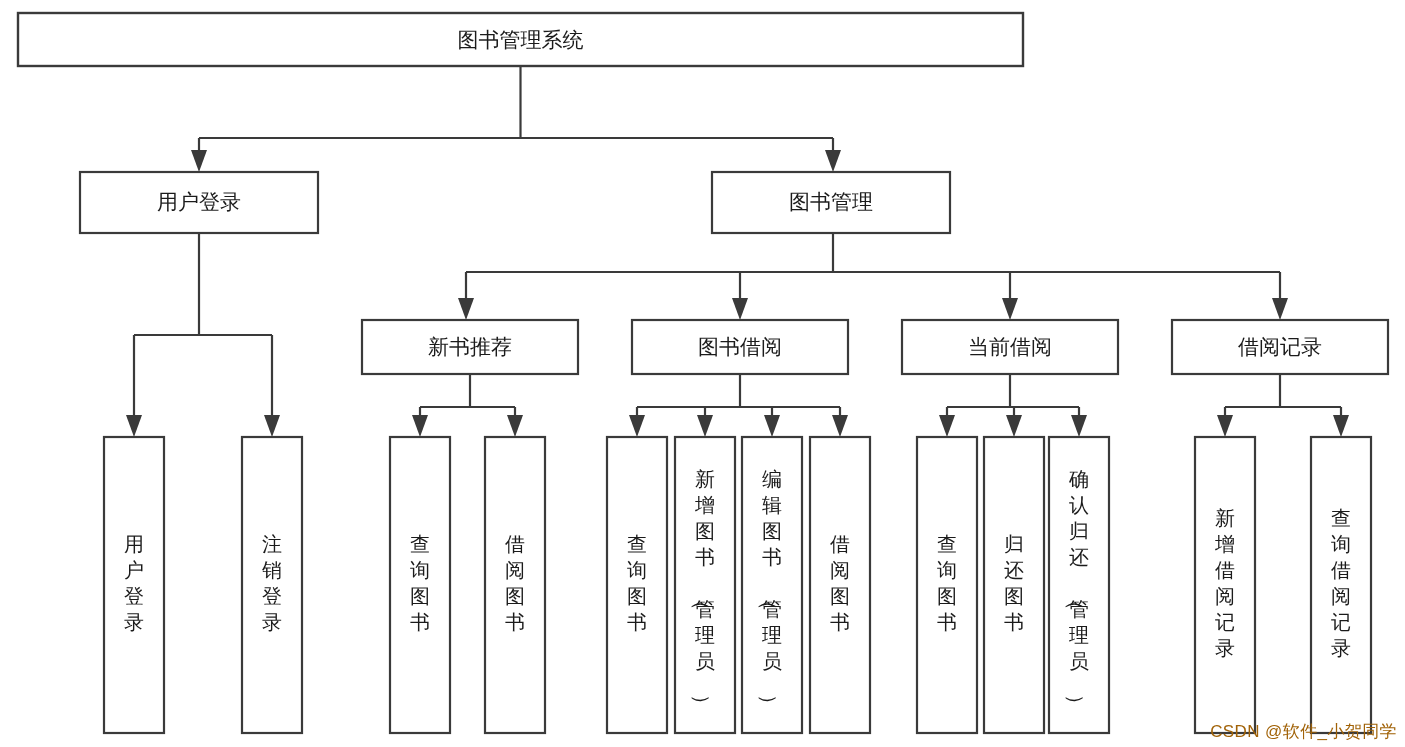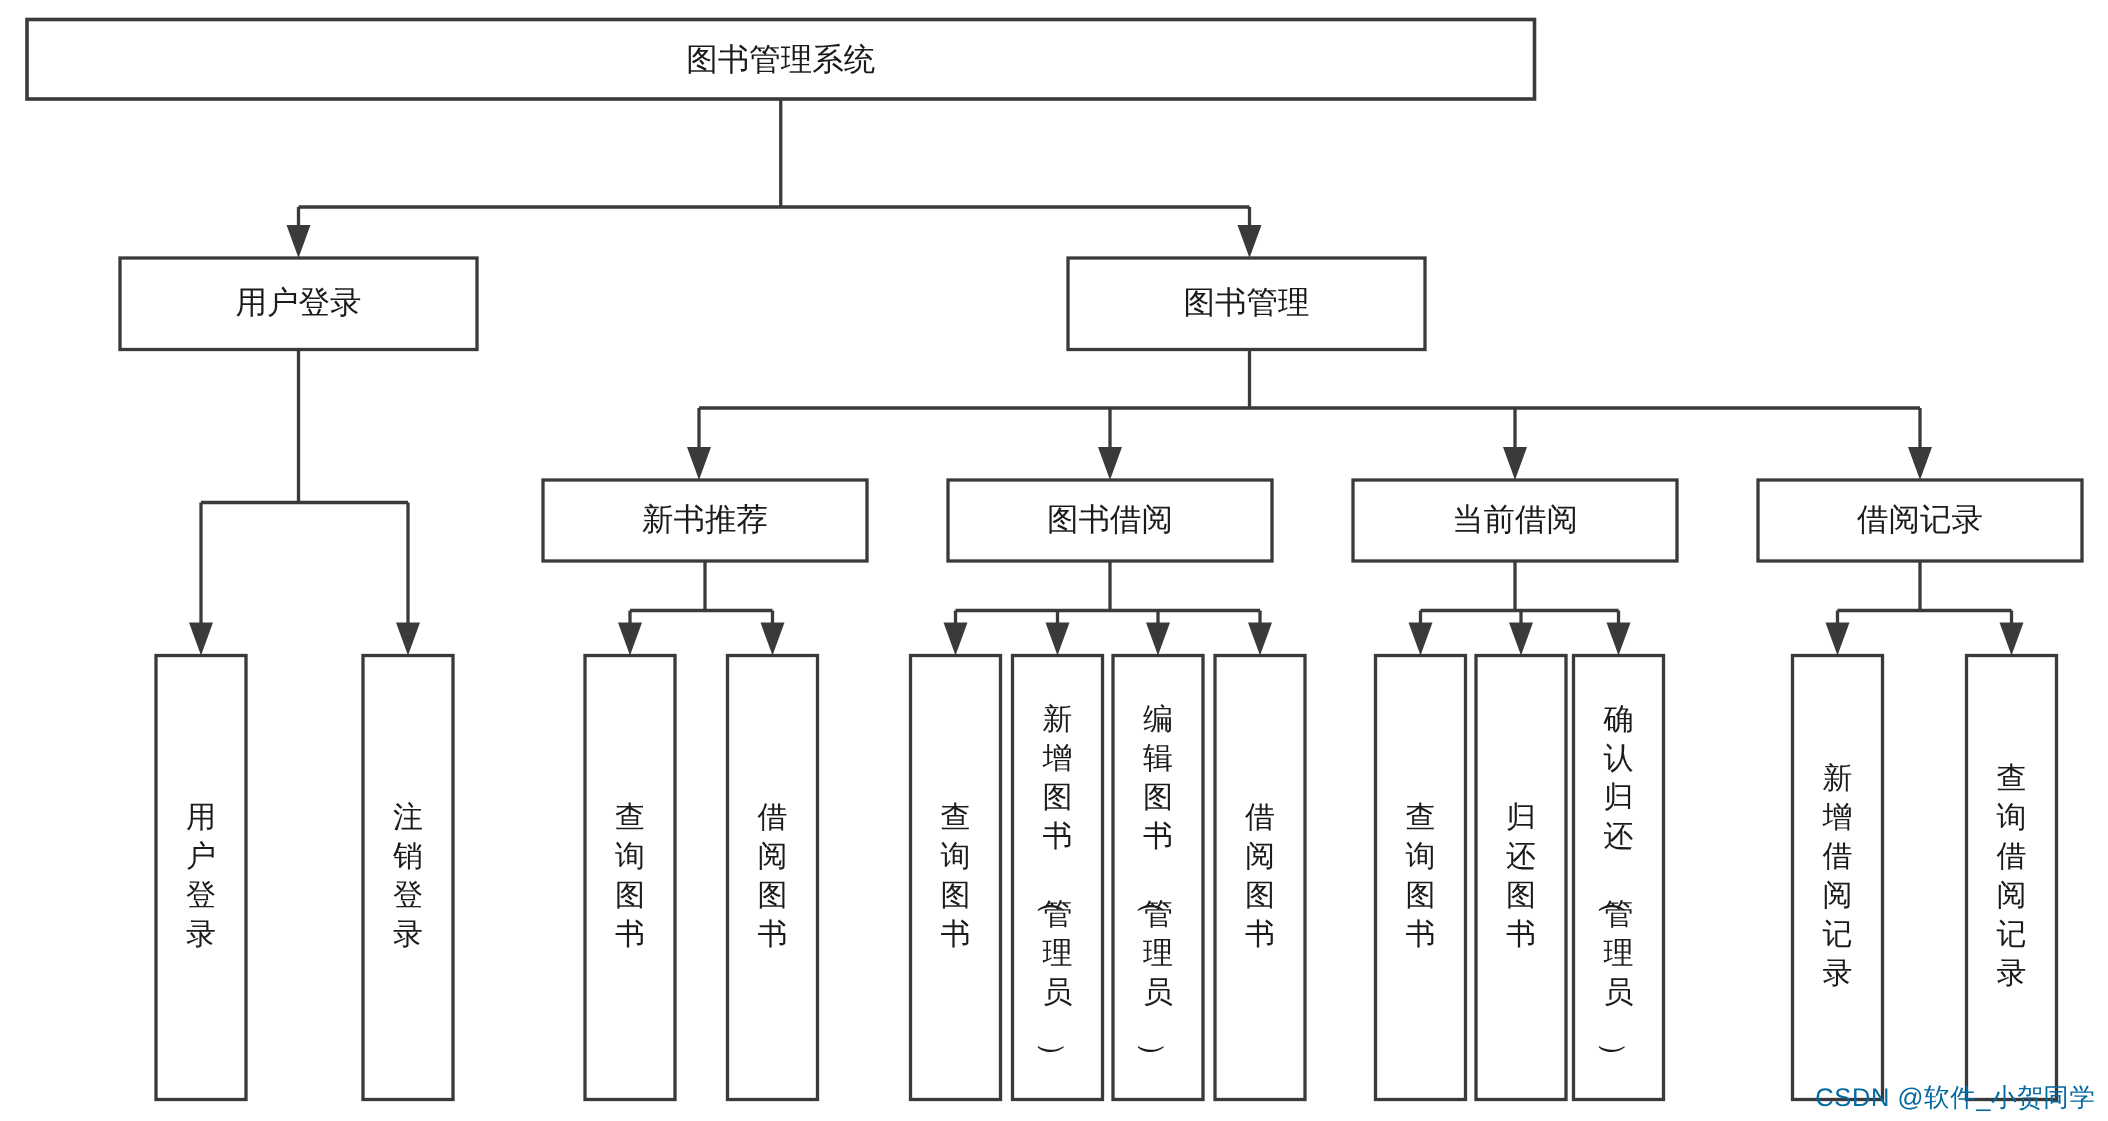--- a/index.html
+++ b/index.html
@@ -59,21 +59,21 @@
   .arrow-head {
     fill: #3a3a3a;
     stroke: none;
   }
   .watermark-text {
     position: absolute;
     right: 8px;
     bottom: 4px;
     font-family: "Liberation Sans", "DejaVu Sans", sans-serif;
     font-size: 17px;
-    color: #0369a1;
+    color: #a16207;
     white-space: nowrap;
     letter-spacing: 0.4px;
     pointer-events: none;
   }
 </style>
 </head>
 <body>
 
 <div id="diagram-root">
 

